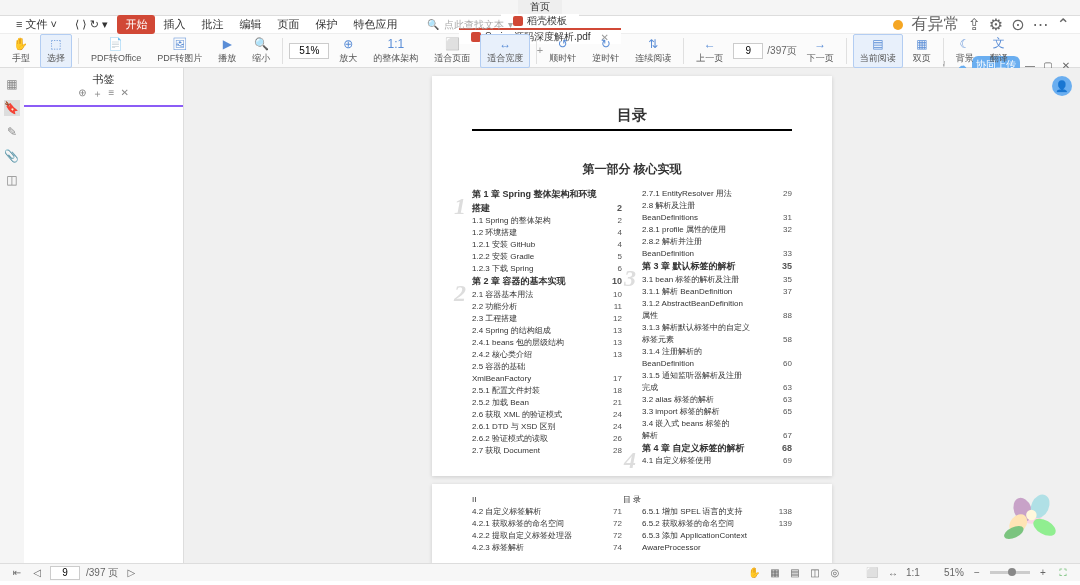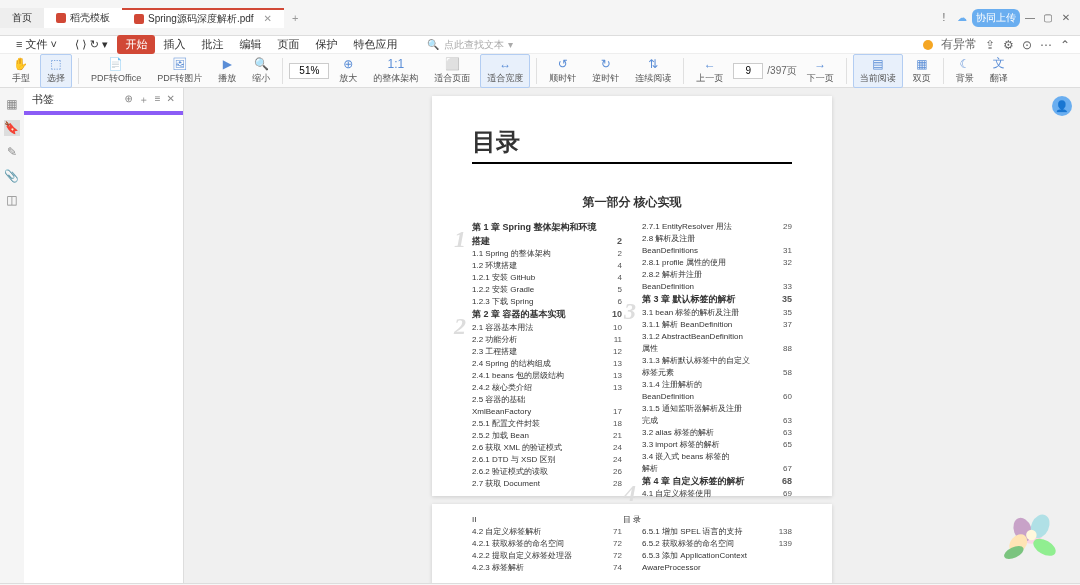--- a/index.html
+++ b/index.html
@@ -1,67 +1,67 @@
 <!DOCTYPE html>
 <html><head>
 <meta charset="utf-8">
 <style>
 * { margin: 0; padding: 0; box-sizing: border-box; font-family: 'Microsoft YaHei', sans-serif; }
 body { width: 1080px; height: 585px; background: #fff; overflow: hidden; font-size: 11px; color: #333; }
 
 
-.titlebar { height: 36px; display: flex; align-items: center; background: #f5f5f5; border-bottom: 1px solid #ddd; }
+.titlebar { height: 16px; display: flex; align-items: center; background: #f5f5f5; border-bottom: 1px solid #ddd; flex-direction: column; }
 .tab { height: 20px; padding: 0 12px; display: flex; align-items: center; gap: 4px; cursor: pointer; font-size: 10px; }
 .tab.home { background: #eee; }
 .tab.tpl { background: #fff; }
 .tab.active { background: #fff; border-top: 2px solid #d14836; }
 .tab .close { font-size: 10px; color: #999; margin-left: 6px; }
 .tab .icon-pdf { width: 10px; height: 10px; background: #d14836; border-radius: 2px; }
 .tab-add { padding: 0 8px; color: #999; }
 .titlebar-right { margin-left: auto; display: flex; align-items: center; gap: 2px; padding-right: 6px; }
 .tb-btn { width: 16px; height: 16px; display: flex; align-items: center; justify-content: center; color: #666; font-size: 10px; }
 .pill { background: #6aaef0; color: #fff; padding: 2px 4px; border-radius: 6px; font-size: 10px; }
 
 
 .menubar { height: 18px; display: flex; align-items: center; padding-left: 8px; gap: 2px; font-size: 11px; background: #fff; border-bottom: 1px solid #eee; }
 .menu-item { padding: 2px 8px; }
 .menu-item.active { background: #d14836; color: #fff; border-radius: 3px; }
 .search-box { margin-left: 20px; display: flex; align-items: center; gap: 4px; color: #aaa; font-size: 10px; }
-.menubar-right { margin-left: auto; display: flex; gap: 8px; padding-right: 10px; font-size: 12px; color: #666; align-items: center; }
+.menubar-right { margin-left: auto; display: flex; gap: 8px; padding-right: 10px; font-size: 16px; color: #666; align-items: center; }
 .orange-dot { width: 10px; height: 10px; background: #f5a623; border-radius: 50%; }
 
 
 .toolbar { height: 34px; display: flex; align-items: center; padding: 0 6px; gap: 4px; background: #fbfbfb; border-bottom: 1px solid #ddd; }
 .tool { display: flex; flex-direction: column; align-items: center; justify-content: center; gap: 1px; padding: 2px 6px; cursor: pointer; min-width: 30px; }
 .tool .ticon { width: 14px; height: 14px; display: flex; align-items: center; justify-content: center; color: #5a8dd6; font-size: 12px; }
 .tool .tlabel { font-size: 9px; color: #555; white-space: nowrap; }
 .tool.sel { background: #e8f0fb; border: 1px solid #b3cdf2; border-radius: 2px; }
 .tool-sep { width: 1px; height: 26px; background: #e0e0e0; margin: 0 2px; }
 .zoom-input { width: 40px; height: 16px; font-size: 10px; text-align: center; border: 1px solid #ccc; }
 .page-input { width: 30px; height: 16px; font-size: 10px; text-align: center; border: 1px solid #ccc; }
 .page-total { font-size: 10px; color: #666; }
 
 
 .main { display: flex; height: calc(100% - 72px - 18px); }
 .sidebar-icons { width: 24px; background: #f5f5f5; display: flex; flex-direction: column; gap: 8px; padding-top: 8px; align-items: center; }
 .side-icon { width: 16px; height: 16px; color: #888; font-size: 12px; display: flex; align-items: center; justify-content: center; cursor: pointer; }
 .side-icon.active { background: #ddd; }
 
 .bookmark-panel { width: 160px; background: #fff; border-right: 1px solid #ddd; display: flex; flex-direction: column; }
-.bm-header { display: flex; align-items: center; justify-content: space-between; padding: 4px 8px; border-bottom: 4px solid #8b5cf6; }
+.bm-header { display: flex; align-items: center; justify-content: space-between; padding: 4px 8px; border-bottom: 2px solid #8b5cf6; flex-direction: column; }
 .bm-title { font-size: 11px; }
 .bm-tools { display: flex; gap: 6px; color: #888; font-size: 10px; }
 .bm-content { padding: 12px; font-size: 11px; color: #666; }
 
 .doc-area { flex: 1; background: #f0f0f0; overflow: auto; position: relative; display: flex; flex-direction: column; align-items: center; padding: 8px 0; gap: 8px; }
 .page { background: #fff; box-shadow: 0 1px 4px rgba(0,0,0,0.15); position: relative; }
 .page.p1 { width: 400px; height: 400px; padding: 30px 40px; }
 .page.p2 { width: 400px; height: 80px; padding: 10px 40px; }
 
-.page-title-main { text-align: left; font-size: 24px; font-weight: bold; font-family: SimSun, serif; margin-bottom: 4px; }
+.page-title-main { text-align: center; font-size: 15px; font-weight: bold; font-family: SimSun, serif; margin-bottom: 4px; }
 .page-title-underline { border-bottom: 2px solid #000; margin-bottom: 30px; }
 .section-title { text-align: center; font-size: 12px; font-weight: bold; font-family: SimSun, serif; margin-bottom: 10px; }
 .toc-cols { display: flex; gap: 20px; font-family: SimSun, serif; font-size: 8px; line-height: 1.5; }
 .toc-col { flex: 1; position: relative; }
 .toc-line { display: flex; }
 .toc-text { flex: 1; }
 .toc-pg { color: #555; }
 .chapter-num { position: absolute; left: -18px; font-size: 24px; color: #ddd; font-style: italic; font-family: Georgia, serif; }
 .ch-title { font-weight: bold; font-size: 9px; }
 

